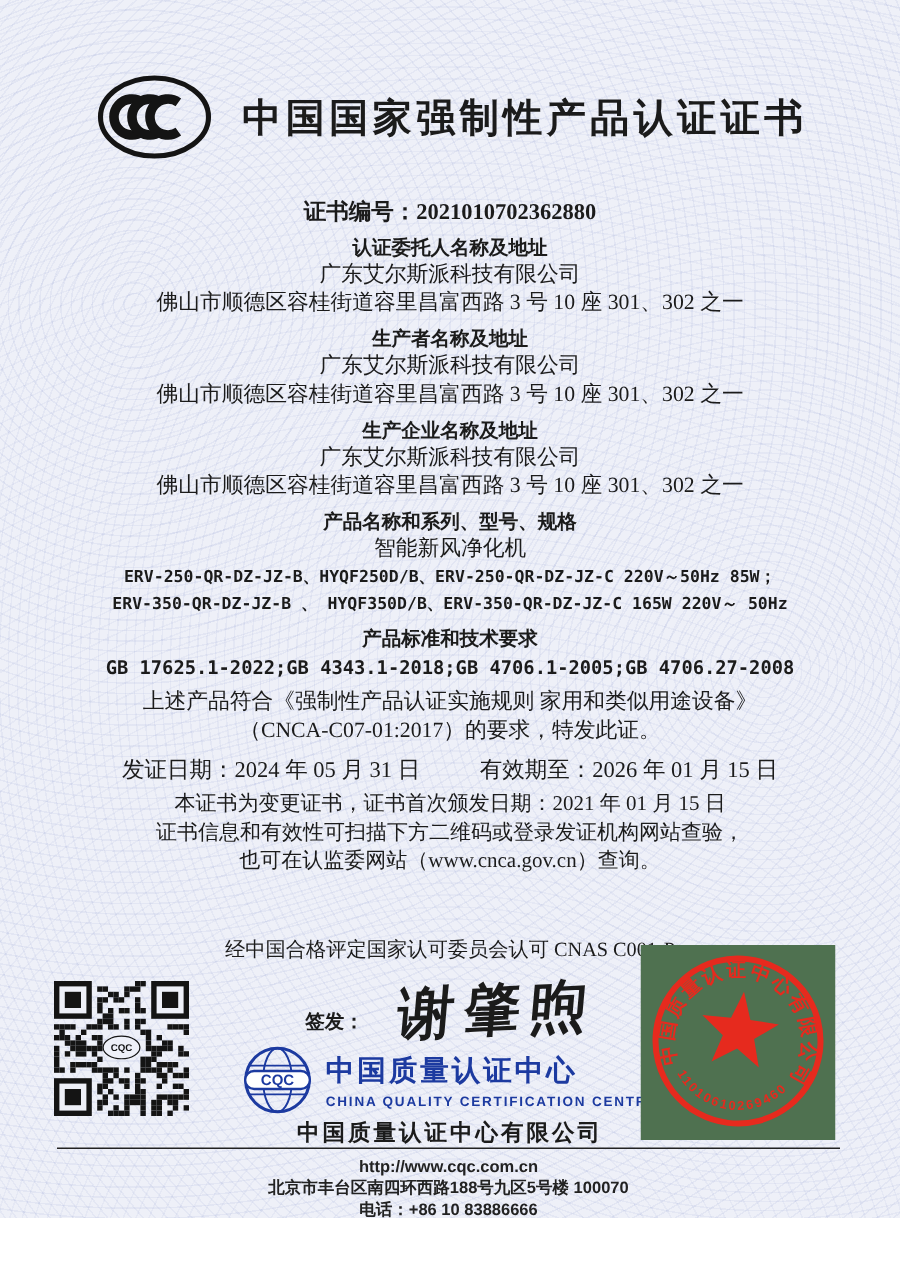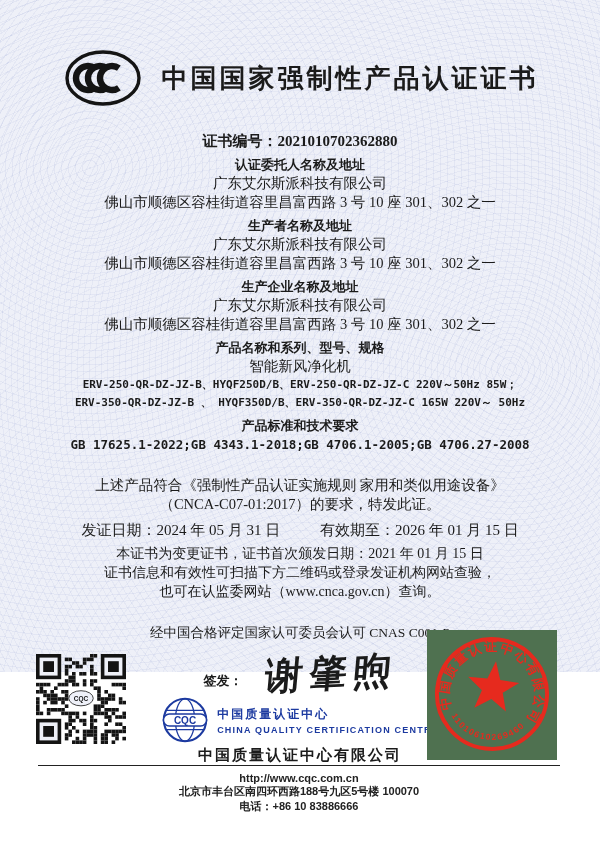--- a/index.html
+++ b/index.html
@@ -1,51 +1,51 @@
 <!DOCTYPE html>
 <html><head>
 <meta charset="utf-8">
 <style>
   html,body{margin:0;padding:0;}
   body{width:600px;font-family:"Liberation Serif",serif;color:#1b1b1b;background:#ffffff;}
   .page{position:relative;width:600px;height:849px;background:#ffffff;overflow:hidden;}
   .paper{
-    position:relative;width:600px;height:672px;
+    position:relative;width:600px;height:812px;
     background:
       repeating-radial-gradient(circle at 15% 25%, rgba(125,140,200,.10) 0 1px, transparent 1px 7px),
       repeating-radial-gradient(circle at 85% 55%, rgba(125,140,200,.09) 0 1px, transparent 1px 6px),
       repeating-radial-gradient(circle at 50% 110%, rgba(125,140,200,.08) 0 1px, transparent 1px 8px),
       #eef0f8;
   }
   .center{text-align:center;}
   
   .header{display:flex;align-items:center;justify-content:center;padding-top:48px;gap:18px;}
   .ccc-logo{width:82px;height:60px;flex:0 0 auto;}
   .title{font-size:26px;font-weight:700;letter-spacing:3px;white-space:nowrap;}
   
   .certno{margin-top:24px;font-size:15px;font-weight:700;}
   .sec-title{margin-top:4px;font-size:13px;font-weight:700;line-height:19px;}
   .sec-line{font-size:14.5px;line-height:19px;}
   .mono-line{font-family:"DejaVu Sans Mono",monospace;font-weight:700;font-size:11px;line-height:18px;white-space:nowrap;}
   .gb-line{font-family:"DejaVu Sans Mono",monospace;font-weight:700;font-size:12.5px;line-height:19px;}
-  .statement{margin-top:22px;font-size:14.5px;line-height:19px;}
+  .statement{margin-top:5px;font-size:14.5px;line-height:19px;}
   .dates{margin-top:7px;font-size:15px;font-weight:400;}
   .dates span{margin:0 18px;}
   .notes{margin-top:4px;font-size:14px;line-height:19px;}
   
   .abs{position:absolute;}
   .cnas{left:0;right:0;top:624px;text-align:center;font-size:13.5px;z-index:1;}
   .sign-row{left:0;right:0;top:648px;display:flex;justify-content:center;align-items:center;z-index:2;}
   .sign-label{font-size:13px;font-weight:700;margin-right:22px;margin-top:14px;}
   .signature{font-size:38px;font-weight:700;transform:rotate(-3deg) skewX(-8deg);letter-spacing:6px;}
   .qr-block{left:36px;top:654px;z-index:3;}
   .cqc-row{left:0;right:0;top:696px;display:flex;justify-content:center;align-items:center;gap:8px;z-index:2;}
   .cqc-globe{width:48px;height:48px;}
   .cqc-names{text-align:left;}
-  .cqc-cn{font-family:"Liberation Sans",sans-serif;font-size:12px;font-weight:700;color:#1c3aa0;letter-spacing:2px;}
+  .cqc-cn{font-family:"Liberation Sans",sans-serif;font-size:19px;font-weight:700;color:#1c3aa0;letter-spacing:2px;}
   .cqc-en{font-family:"Liberation Sans",sans-serif;font-size:9px;font-weight:700;color:#1c3aa0;letter-spacing:1.2px;margin-top:2px;}
   .company{left:0;right:0;top:746px;text-align:center;font-family:"Liberation Sans",sans-serif;
            font-size:15px;font-weight:700;letter-spacing:2px;z-index:2;}
   .rule{left:38px;right:40px;top:765px;border-top:1.6px solid #222;z-index:2;}
   .footer{left:38px;right:40px;top:772px;display:flex;justify-content:space-between;align-items:center;
           font-family:"Liberation Sans",sans-serif;font-size:11px;font-weight:700;color:#222;z-index:2;flex-direction:column;}
   .stamp{left:427px;top:630px;width:130px;height:132px;z-index:4;}
   .bottom-strip{position:absolute;left:0;top:812px;width:600px;height:37px;background:#ffffff;}
 </style>
 </head>

